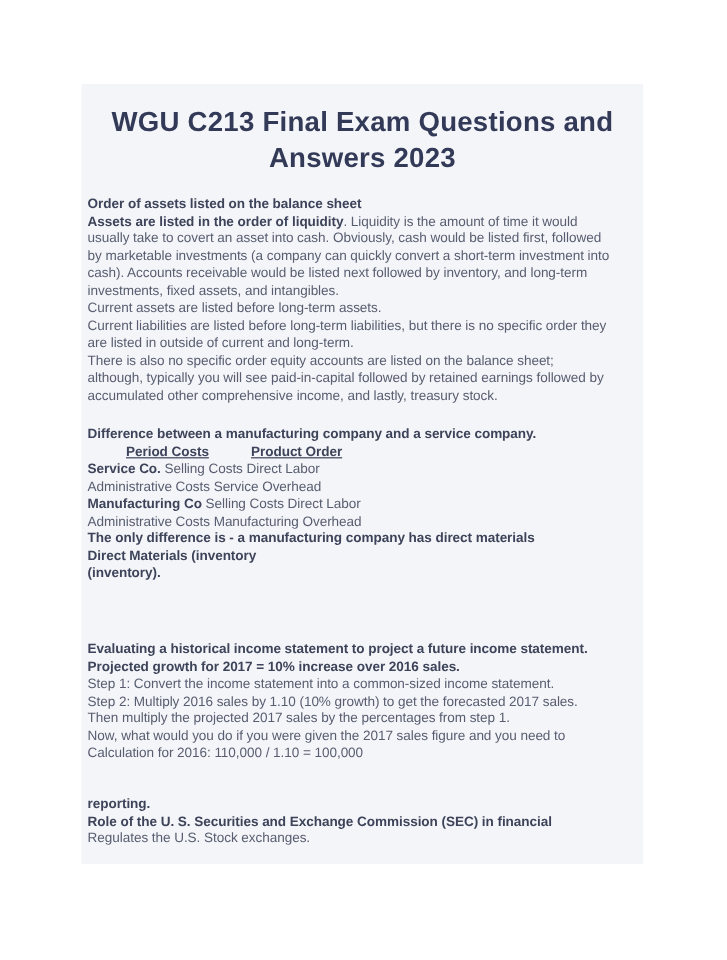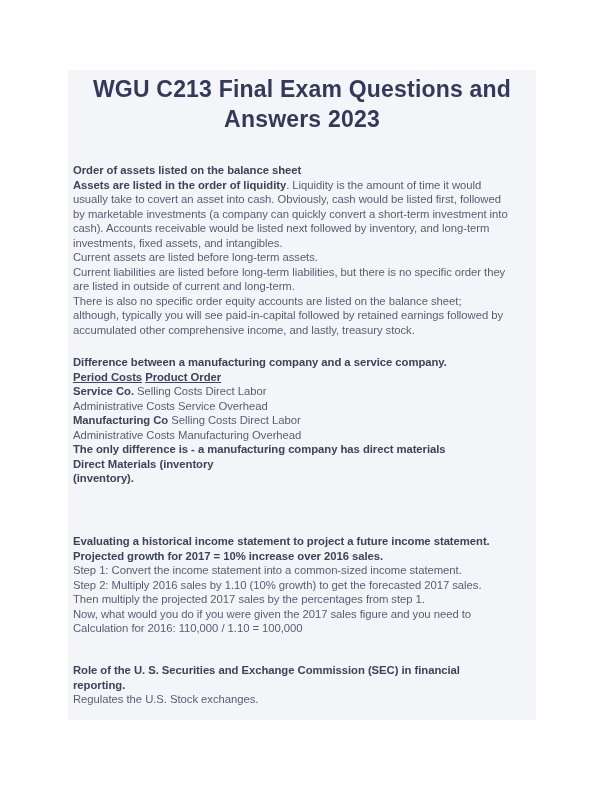--- a/index.html
+++ b/index.html
@@ -19,21 +19,21 @@
   }
   .sheet{
     position:absolute;
     left:68px; top:70px;
     width:468px; height:650px;
     background:var(--sheet);
     overflow:hidden;
   }
   .doc-title{
     position:absolute;
-    top:4px; left:0;
+    top:16px; left:0;
     width:100%;
     text-align:center;
     font-weight:bold;
     font-size:23px;
     line-height:30px;
     letter-spacing:0.2px;
     color:var(--title);
   }
   .doc-body{ position:absolute; left:0; top:0; width:100%; height:100%; }
   .section{
@@ -45,21 +45,21 @@
   .section-2{ top:423px;margin-top:41px; }
   .section-3{ top:593px; }
   .line{
     white-space:nowrap;
     font-size:11.3px;
     line-height:14.5px;
     letter-spacing:-0.05px;
     color:var(--text);
   }
   .run-b{ font-weight:bold; color:var(--bold); }
-  .run-u{ text-decoration:underline; }
+  .run-u{ text-decoration:underline;margin-left:32px; }
 </style>
 </head>
 <body>
 
 <div class="sheet">
   <div class="doc-title">
     <div>WGU C213 Final Exam Questions and</div>
     <div>Answers 2023</div>
   </div>
   <div class="doc-body">
@@ -91,18 +91,18 @@
       <div class="section section-2">
         <div class="line"><span class=" run-b">Evaluating a historical income statement to project a future income statement.</span></div>
         <div class="line"><span class=" run-b">Projected growth for 2017 = 10% increase over 2016 sales.</span></div>
         <div class="line"><span class="">Step 1: Convert the income statement into a common-sized income statement.</span></div>
         <div class="line"><span class="">Step 2: Multiply 2016 sales by 1.10 (10% growth) to get the forecasted 2017 sales.</span></div>
         <div class="line"><span class="">Then multiply the projected 2017 sales by the percentages from step 1.</span></div>
         <div class="line"><span class="">Now, what would you do if you were given the 2017 sales figure and you need to</span></div>
         <div class="line"><span class="">Calculation for 2016: 110,000 / 1.10 = 100,000</span></div>
       </div>
       <div class="section section-3">
+        <div class="line"><span class=" run-b">reporting.</span></div>
         <div class="line"><span class=" run-b">Role of the U. S. Securities and Exchange Commission (SEC) in financial</span></div>
-        <div class="line"><span class=" run-b">reporting.</span></div>
         <div class="line"><span class="">Regulates the U.S. Stock exchanges.</span></div>
       </div>
     </div>
 </div>
 
 </body></html>

